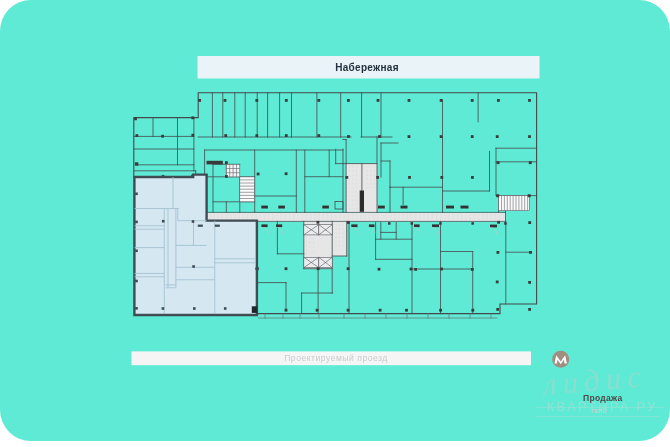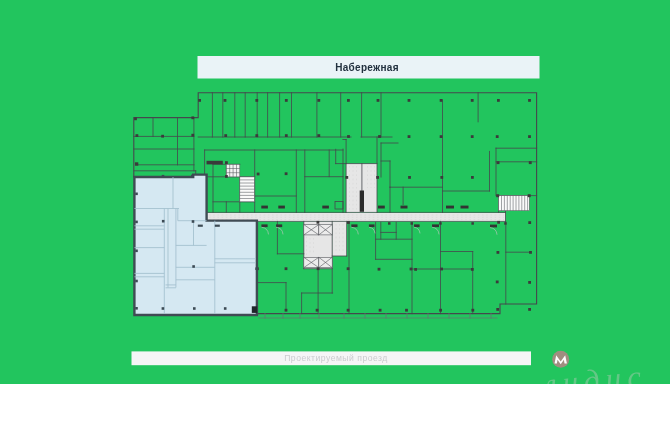--- a/index.html
+++ b/index.html
@@ -1,17 +1,17 @@
 <!DOCTYPE html>
 <html><head>
 <meta charset="utf-8">
 <style>
   html,body{margin:0;padding:0;background:#ffffff;}
-  .page{position:relative;width:670px;height:384px;background:#22c55e;overflow:hidden;
-        font-family:"Liberation Sans", sans-serif;}
+  .page{position:relative;width:670px;height:441px;background:#5eead4;overflow:hidden;
+        font-family:"Liberation Sans", sans-serif;border-radius:31px;}
   svg{position:absolute;left:0;top:0;}
 </style>
 </head>
 <body>
 <div class="page">
 <svg width="670" height="447" viewBox="0 0 670 447">
 
   <rect x="197.5" y="56" width="342" height="22.5" fill="#eaf3f7"></rect>
   <text x="367" y="71" font-size="10" font-weight="bold" fill="#22313f" text-anchor="middle" letter-spacing="0.3">Набережная</text>
 

